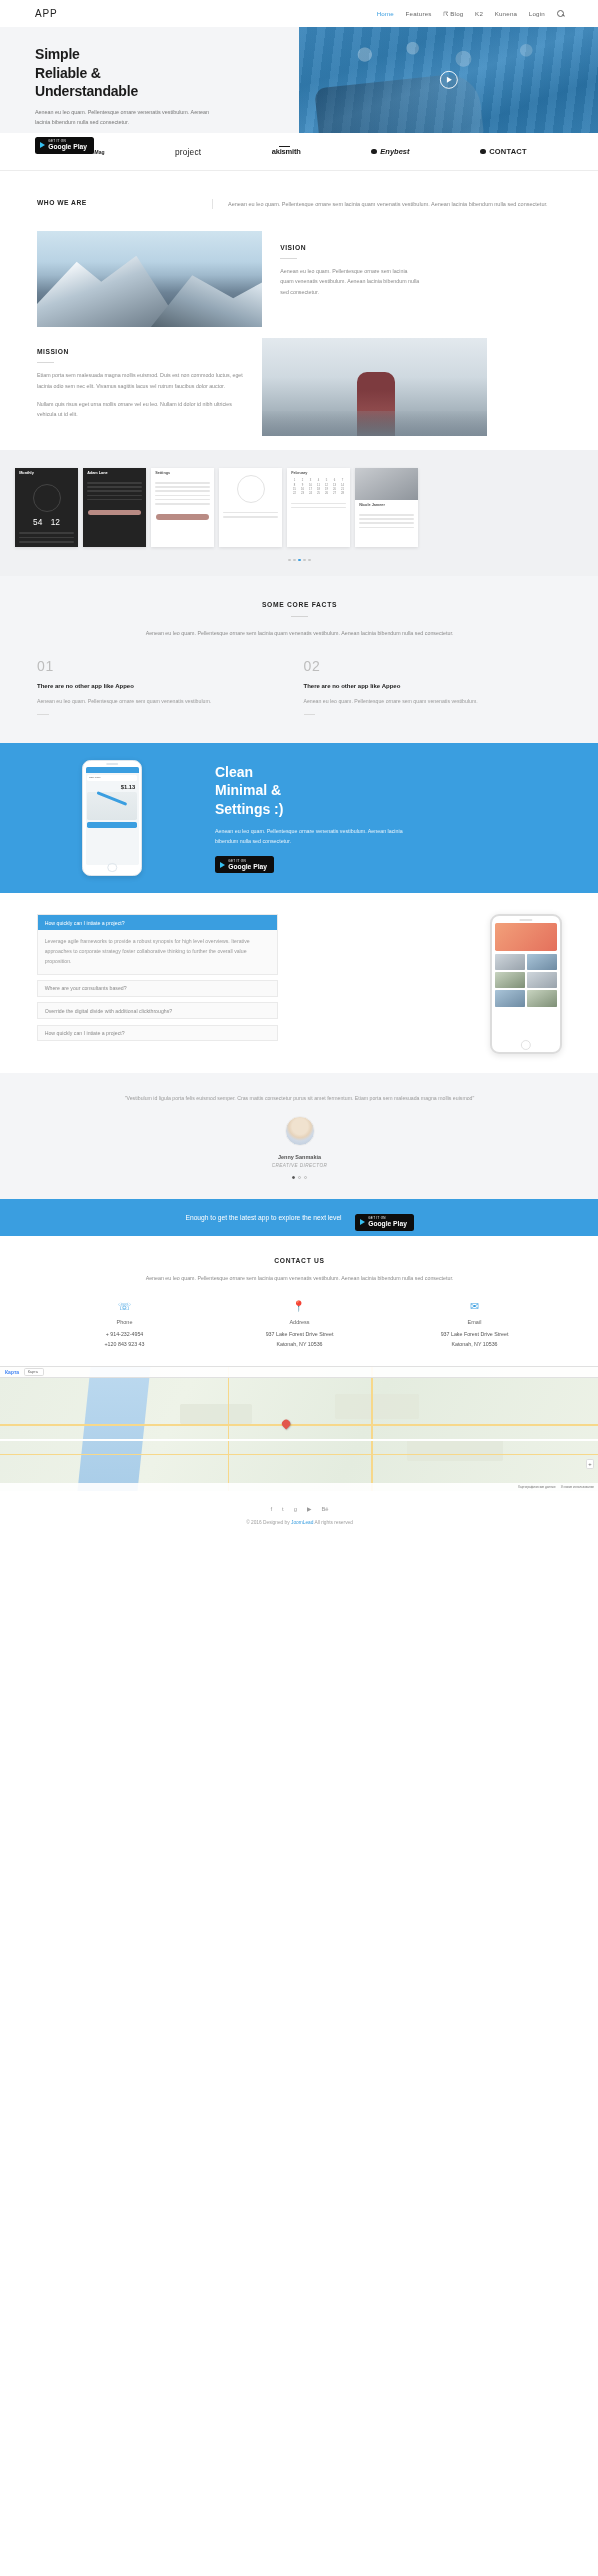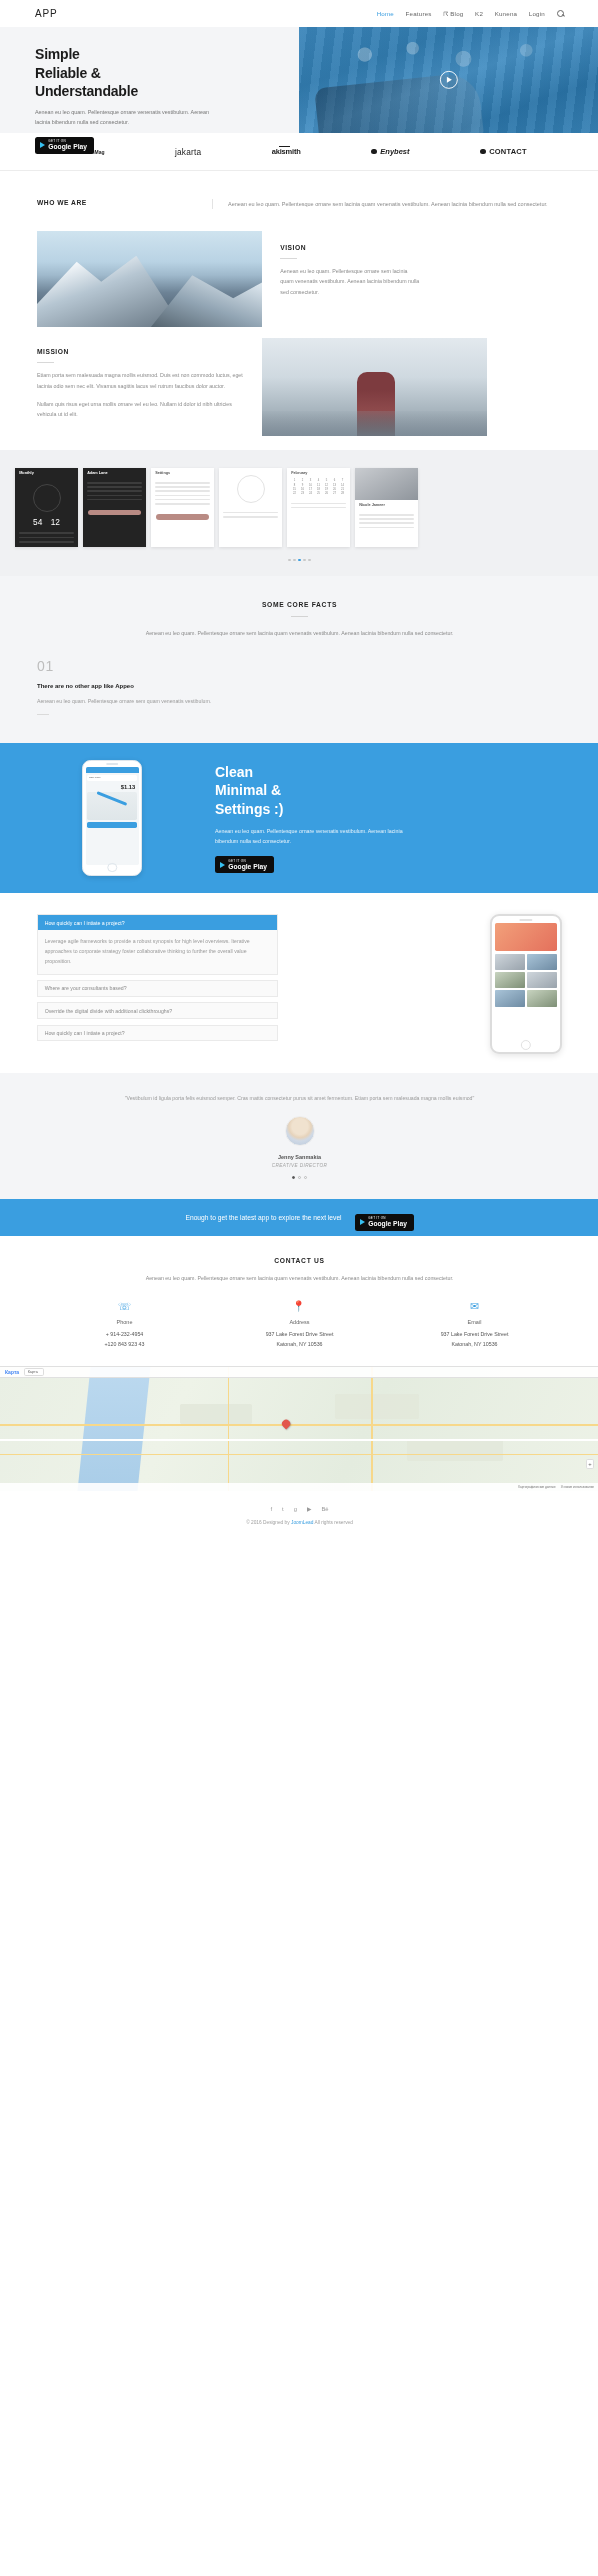--- a/index.html
+++ b/index.html
@@ -281,21 +281,21 @@
           <i></i>
         </div>
     </div>
   </div>
 
   <div class="logos">
     <div class="lg lg-techmag">
       <b>TM</b>
       <span>TechMag</span>
     </div>
-    <div class="lg lg-jakarta">jakarta</div>
+    <div class="lg lg-jakarta">project</div>
     <div class="lg lg-akismith">akismith</div>
     <div class="lg">
       <i class="dotc"></i>
       <span class="lg-enybest">Enybest</span>
     </div>
     <div class="lg">
       <i class="dotc"></i>
       <span class="lg-kelaci">CONTACT</span>
     </div>
   </div>
@@ -431,20 +431,26 @@
     <div class="sec-h">SOME CORE FACTS</div>
     <div class="sec-rule"></div>
     <div class="facts-lead">Aenean eu leo quam. Pellentesque ornare sem lacinia quam venenatis vestibulum. Aenean lacinia bibendum nulla sed consectetur.</div>
     <div class="facts-row">
       <div class="fact">
         <div class="num">01</div>
         <div class="ft">There are no other app like Appeo</div>
         <div class="fp">Aenean eu leo quam. Pellentesque ornare sem quam venenatis vestibulum.</div>
         <div class="fr"></div>
       </div>
+      <div class="fact">
+        <div class="num">02</div>
+        <div class="ft">There are no other app like Appeo</div>
+        <div class="fp">Aenean eu leo quam. Pellentesque ornare sem quam venenatis vestibulum.</div>
+        <div class="fr"></div>
+      </div>
     </div>
   </div>
 
   <div class="blue">
     <div style="width:150px;display:flex;justify-content:center;">
       <div class="phone">
         <div class="ph-screen">
           <div class="ph-top">&nbsp;</div>
           <div class="ph-tab">Uber Price</div>
           <div class="ph-price">$1.13</div>

